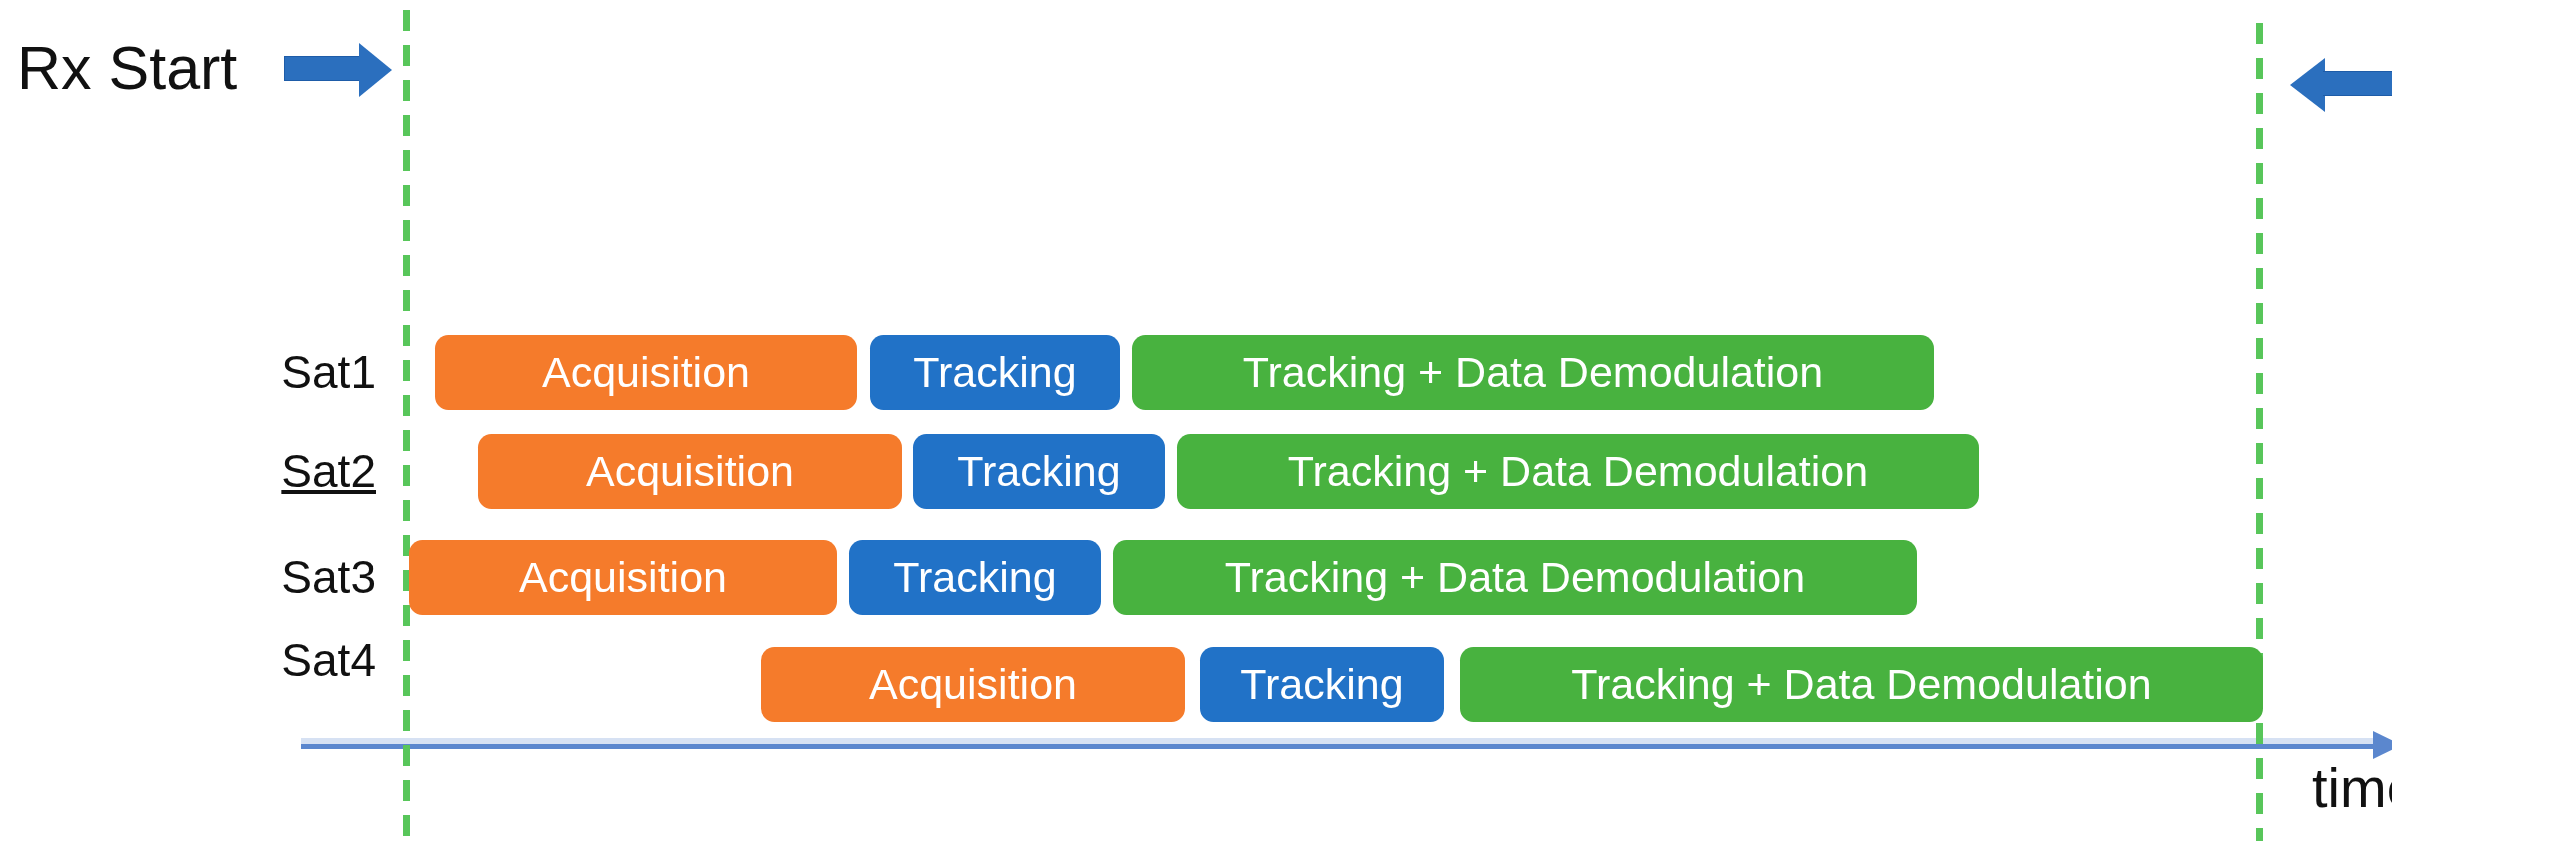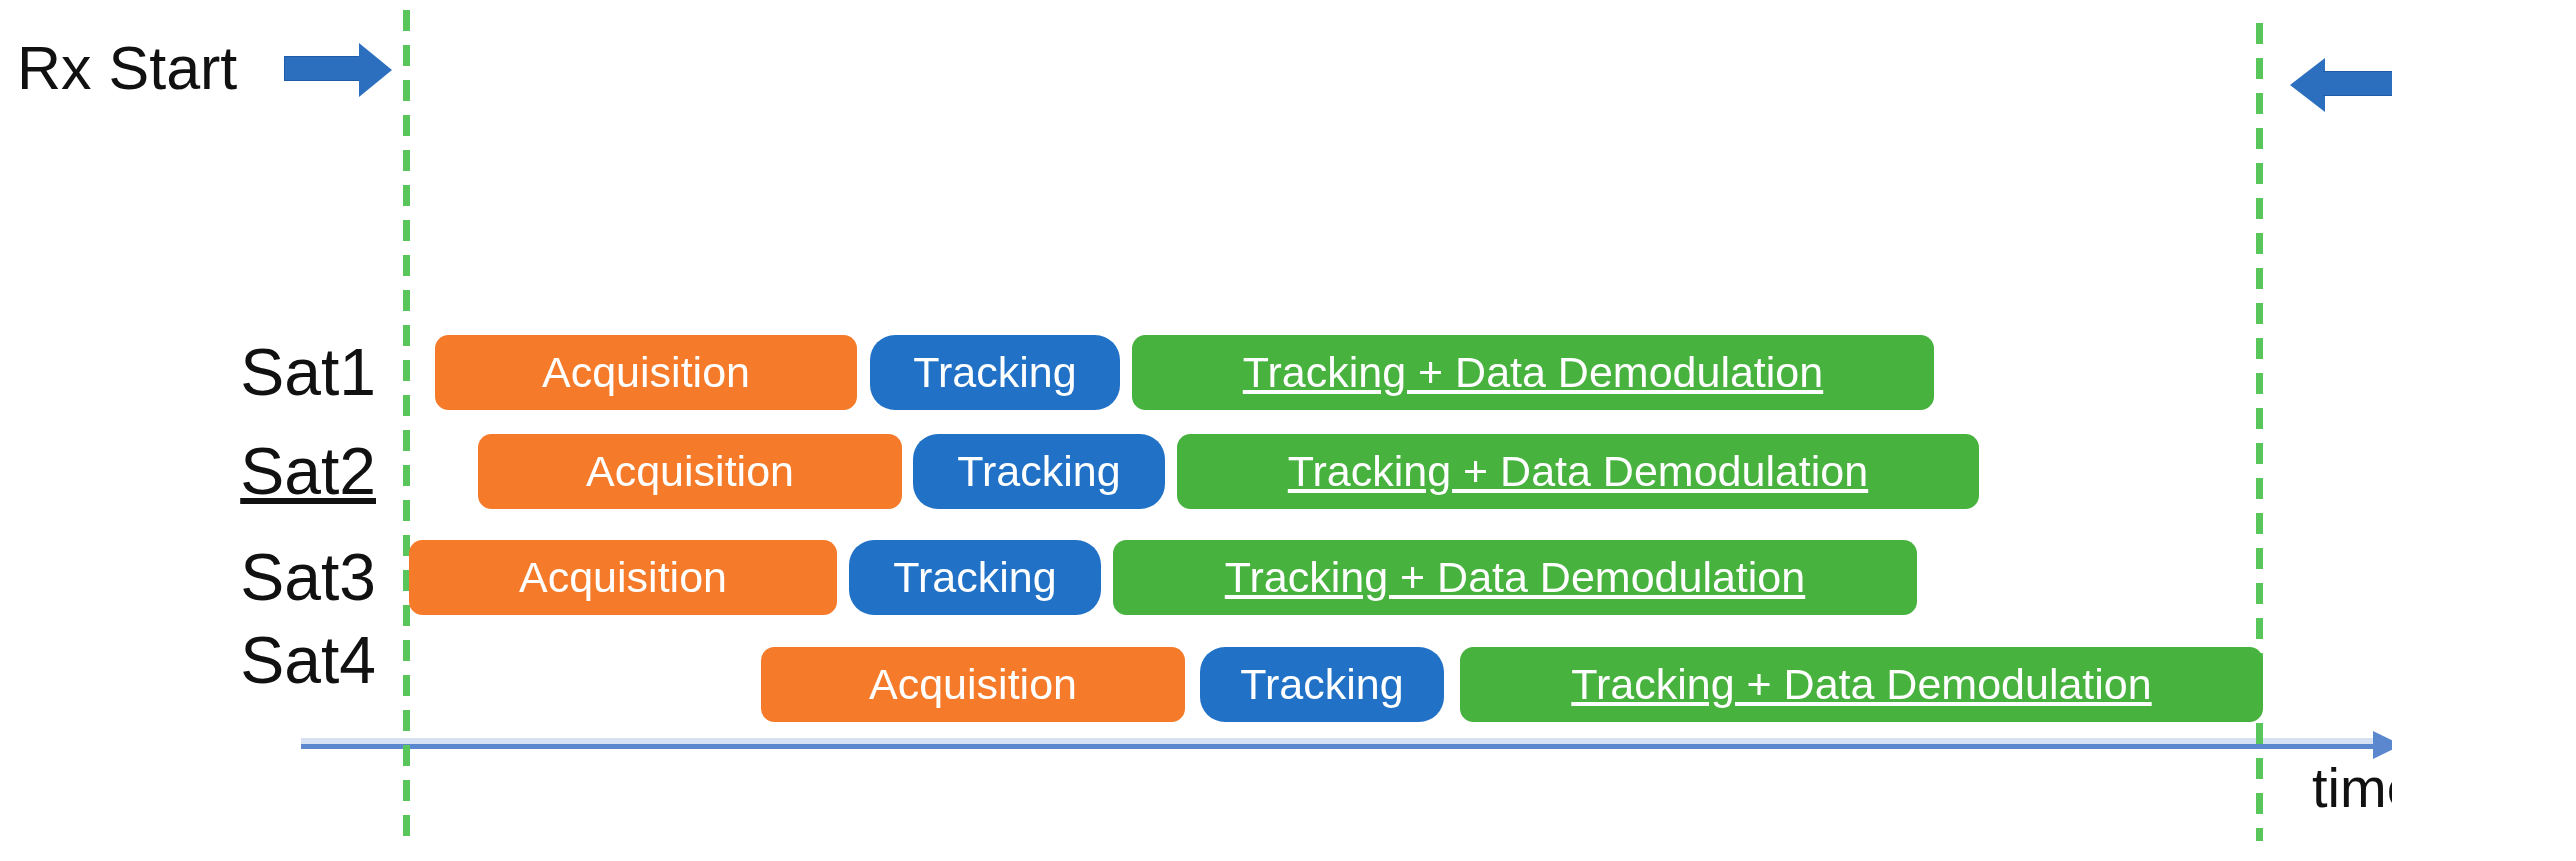--- a/index.html
+++ b/index.html
@@ -25,29 +25,29 @@
   .arrow-shaft{position:absolute;background:var(--c-arrow);border-top:1.9px solid var(--c-arrow-edge);border-bottom:1.9px solid var(--c-arrow-edge);}
   .tri{position:absolute;width:0;height:0;}
   #rx-arrow{left:284px;top:43px;width:107px;height:54px;}
   #rx-arrow .arrow-shaft{left:0;top:13.4px;width:77px;height:23px;border-left:1.9px solid var(--c-arrow-edge);}
   #rx-arrow .tri{left:75px;top:0;border-top:27px solid transparent;border-bottom:27px solid transparent;border-left:33px solid var(--c-arrow);}
   #ttff-arrow{left:2290px;top:58px;width:105px;height:54px;}
   #ttff-arrow .arrow-shaft{left:33px;top:13.4px;width:69px;height:23px;border-right:1.9px solid var(--c-arrow-edge);}
   #ttff-arrow .tri{left:0;top:0;border-top:27px solid transparent;border-bottom:27px solid transparent;border-right:35px solid var(--c-arrow);}
 
   
-  .sat-label{position:absolute;left:115px;width:261px;text-align:right;font-size:66px;color:var(--c-text);z-index:2;}
+  .sat-label{position:absolute;left:115px;width:261px;text-align:right;font-size:46px;color:var(--c-text);z-index:2;}
   .bar{
     position:absolute;z-index:2;border-radius:13.4px;
     display:flex;align-items:center;justify-content:center;
     color:var(--c-bartext);font-size:43px;white-space:nowrap;
   }
   .bar.acquisition{background:var(--c-acq);text-align:center;}
-  .bar.tracking{background:var(--c-trk);border-radius:25px;}
-  .bar.tracking_data{background:var(--c-tdd);text-decoration:underline;}
+  .bar.tracking{background:var(--c-trk);}
+  .bar.tracking_data{background:var(--c-tdd);}
 
   
   #axis-glow{position:absolute;left:301px;top:738px;width:2074px;height:5.8px;background:var(--c-axis-glow);z-index:0;}
   #axis-line{position:absolute;left:301px;top:744px;width:2074px;height:4.8px;background:var(--c-axis);z-index:0;}
   #axis-head{position:absolute;left:2373px;top:731px;width:0;height:0;z-index:0;
     border-top:14.4px solid transparent;border-bottom:14.4px solid transparent;border-left:29px solid var(--c-axis);}
   #time-label{position:absolute;left:2312px;top:755px;font-size:56px;color:var(--c-text);z-index:3;}
 </style>
 </head>
 <body>

